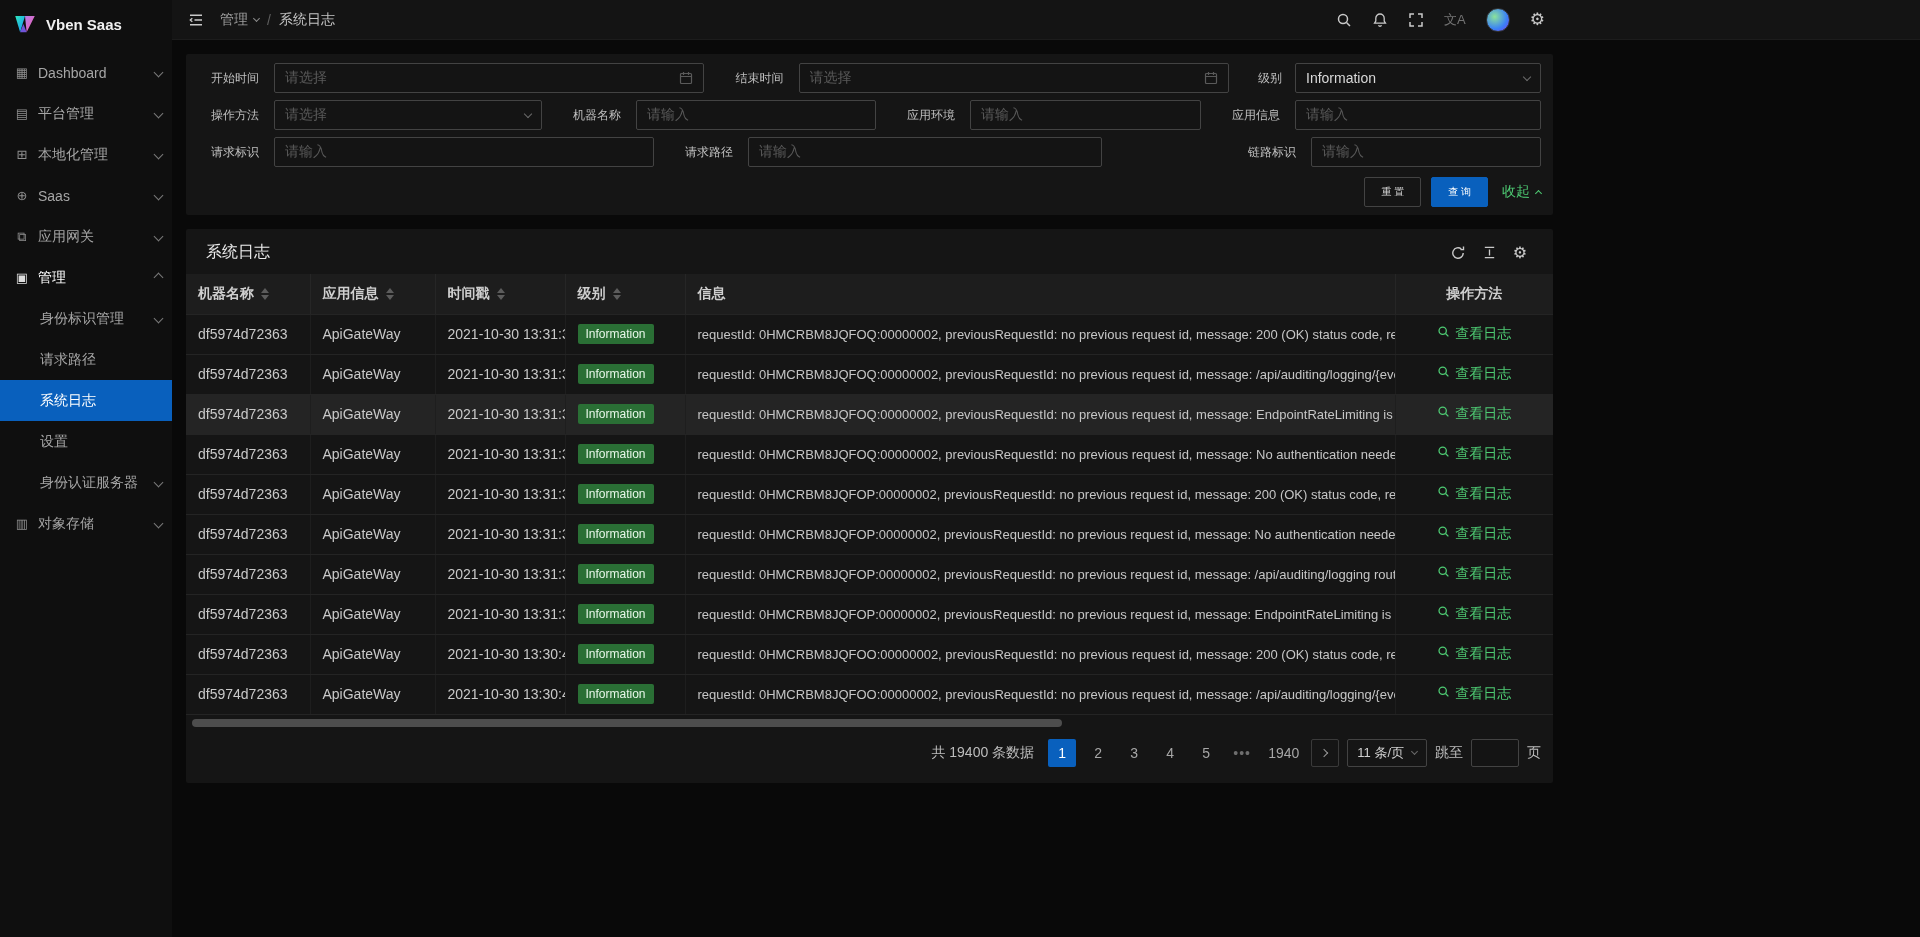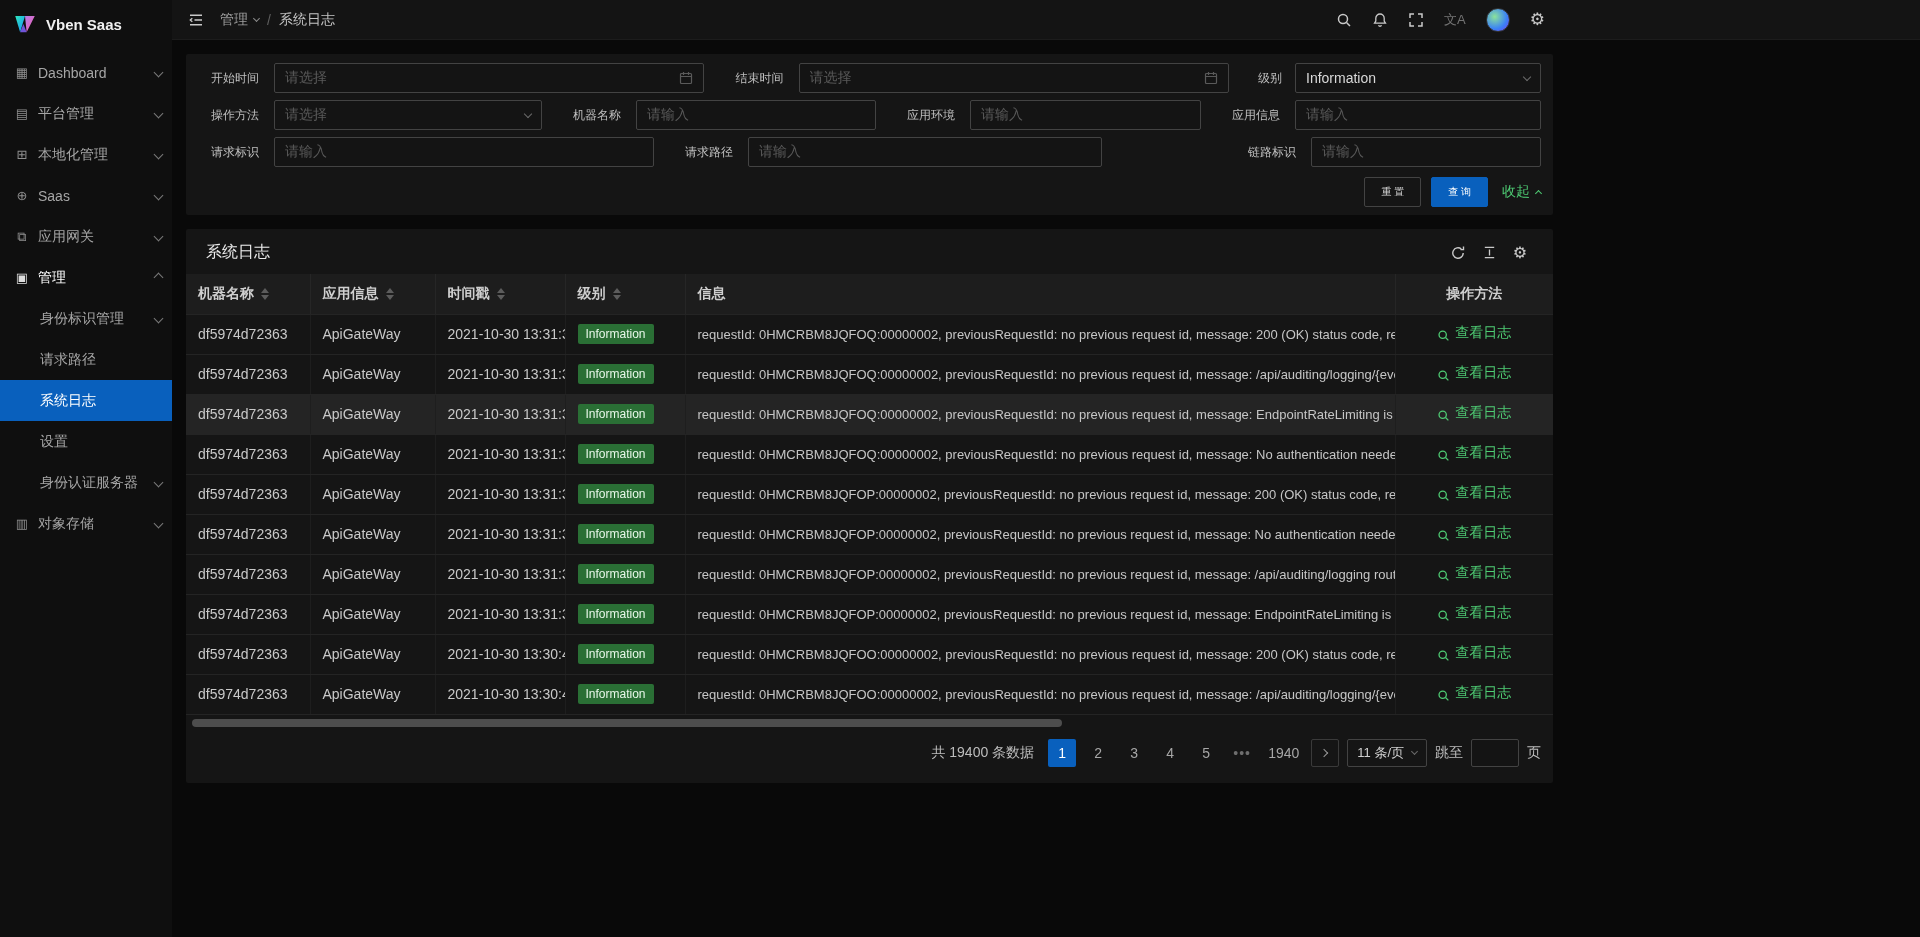--- a/index.html
+++ b/index.html
@@ -98,21 +98,21 @@
   .sorter{display:inline-flex;flex-direction:column;margin-left:7px;}
   .car{width:0;height:0;border-left:4px solid transparent;border-right:4px solid transparent;display:block;}
   .car.up{border-bottom:5px solid #5c5c5c;margin-bottom:2px;}
   .car.down{border-top:5px solid #5c5c5c;}
   .grid td{height:40px;padding:0 12px;font-size:14px;color:var(--txt);border-bottom:1px solid var(--border);border-right:1px solid #1e1e1e;white-space:nowrap;overflow:hidden;}
   .grid td:last-child{border-right:none;border-left:1px solid #262626;}
   .grid tr.hov td{background:#242424;}
   .grid td.msg{font-size:13px;color:#c6c6c6;}
   .grid td.center{text-align:center;}
   .badge{display:inline-block;background:var(--badge);color:#e8f7e9;font-size:12px;line-height:18px;padding:1px 8px;border-radius:2px;}
-  .alink{color:var(--green);display:inline-flex;align-items:flex-end;gap:5px;cursor:pointer;font-size:14px;}
+  .alink{color:var(--green);display:inline-flex;align-items:flex-start;gap:5px;cursor:pointer;font-size:14px;}
 
   .hscroll{position:relative;height:12px;margin:2px 4px 0;}
   .hthumb{position:absolute;left:2px;top:2px;height:8px;width:64%;background:#4d4d4d;border-radius:4px;cursor:pointer;}
 
   
   .pager{display:flex;align-items:center;justify-content:flex-end;gap:8px;padding:10px 12px 10px;font-size:14px;color:#b5b5b5;}
   .ptotal{margin-right:6px;color:#bdbdbd;}
   .pitem{min-width:28px;height:28px;line-height:28px;text-align:center;border-radius:2px;color:#a6a6a6;cursor:pointer;padding:0 4px;}
   .pitem.pactive{background:var(--primary);color:#fff;}
   .pitem.pdots{color:#6e6e6e;letter-spacing:1px;}

